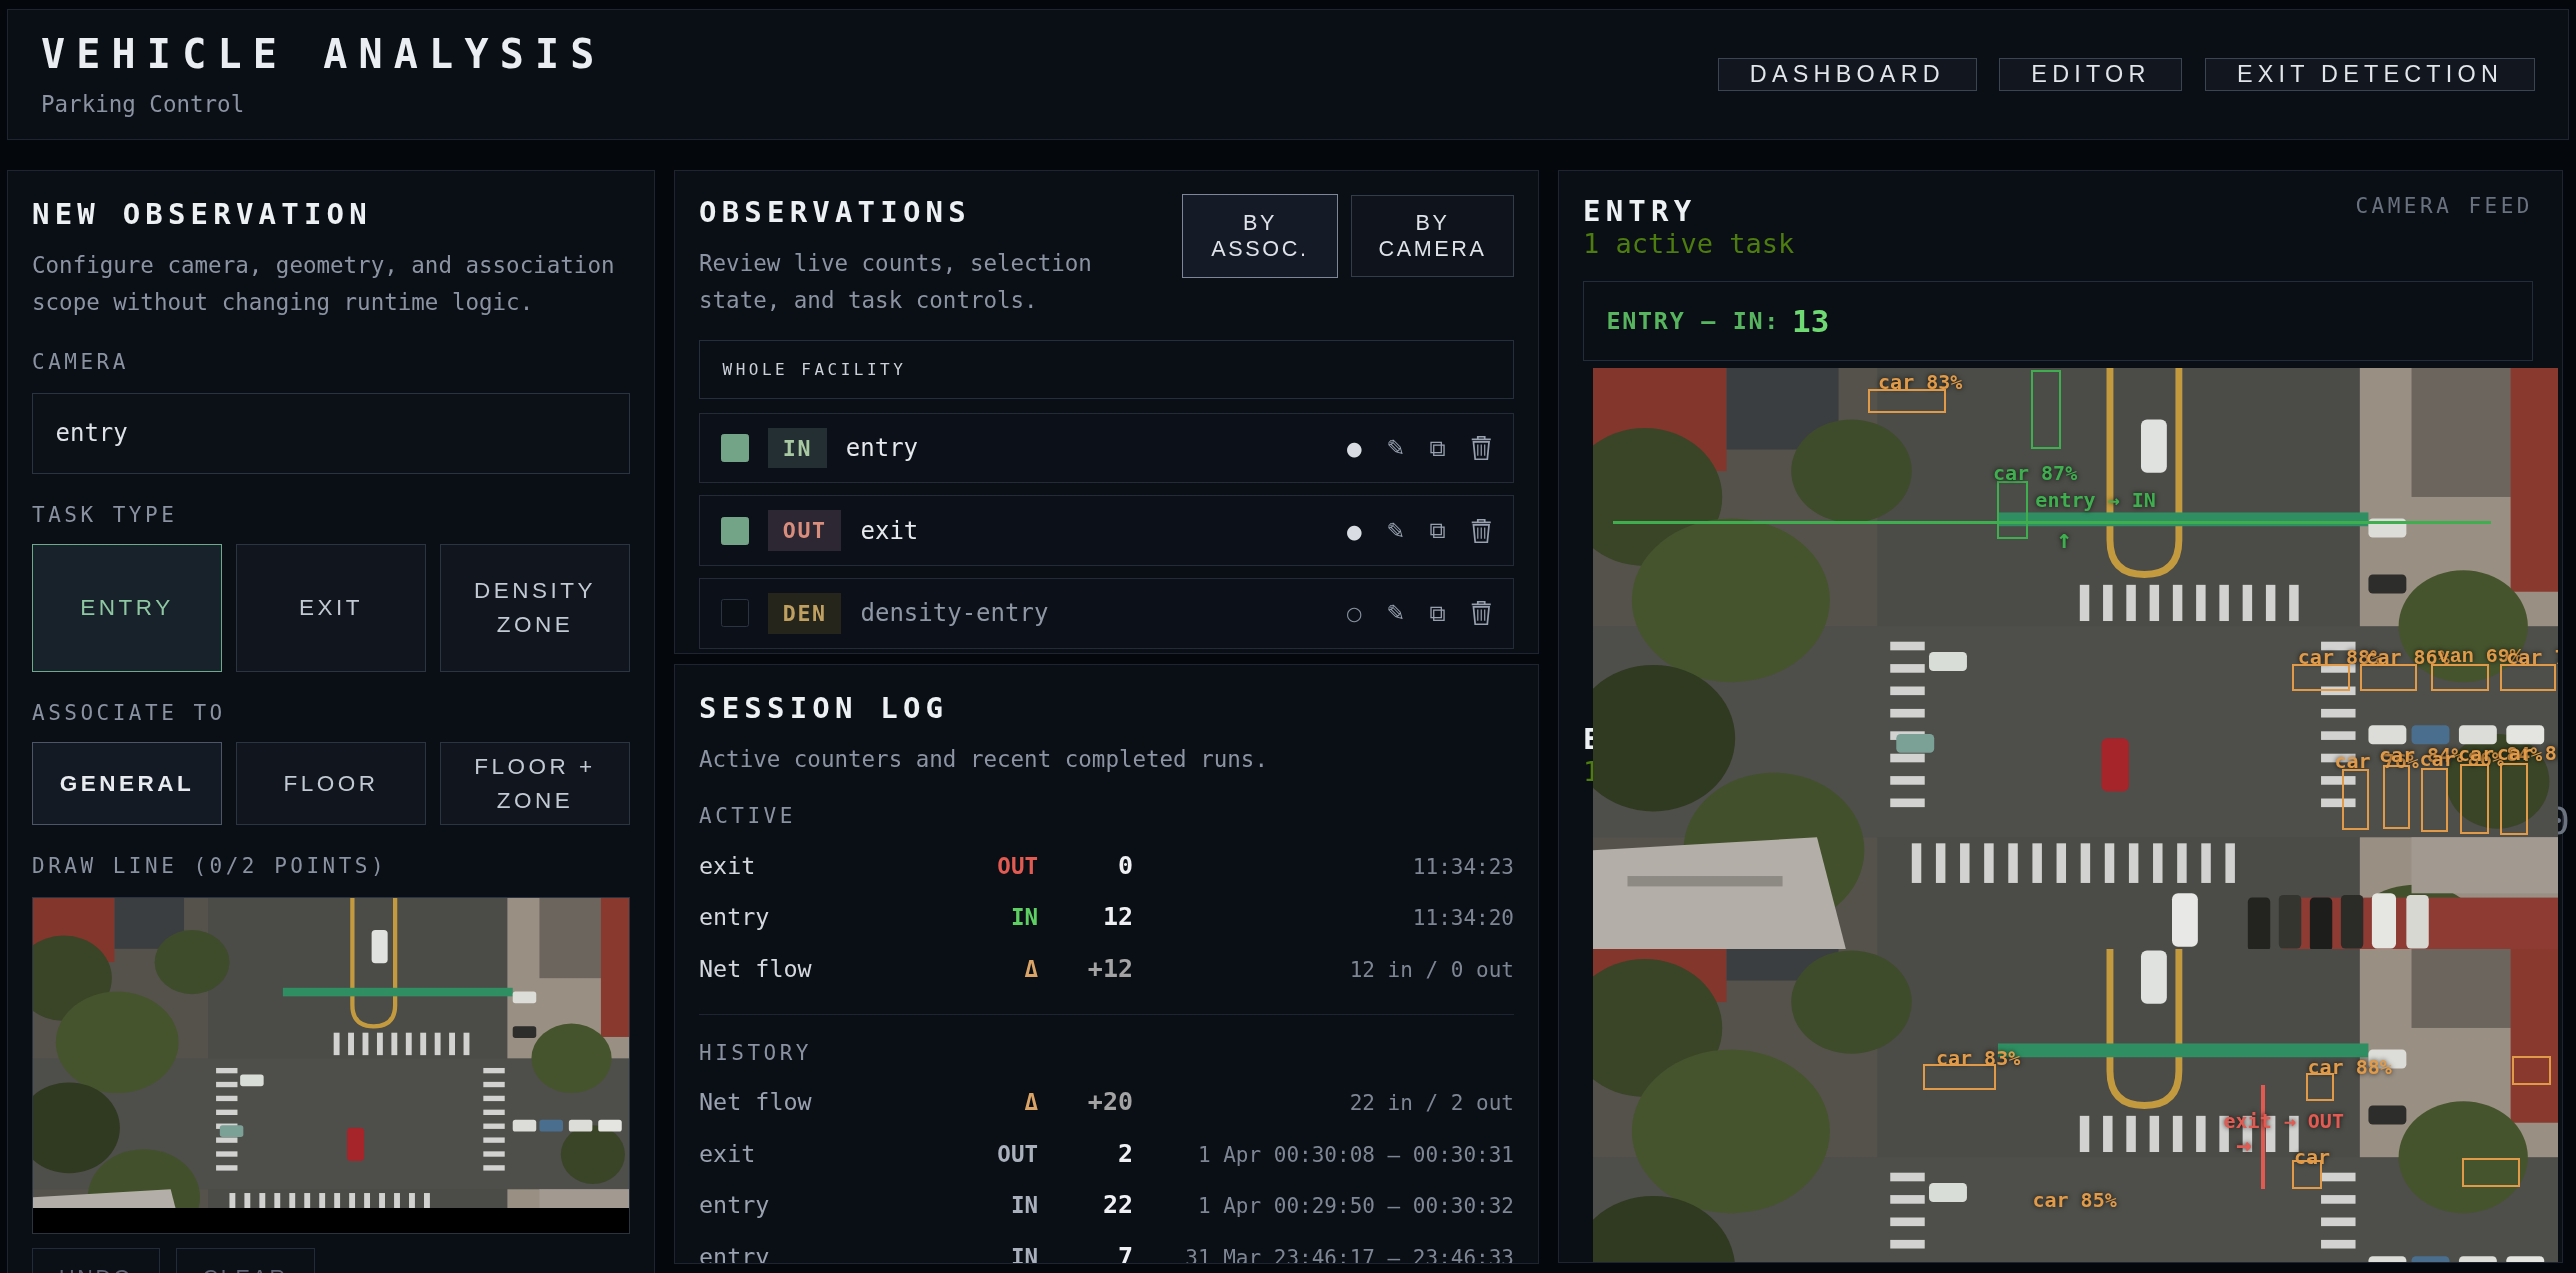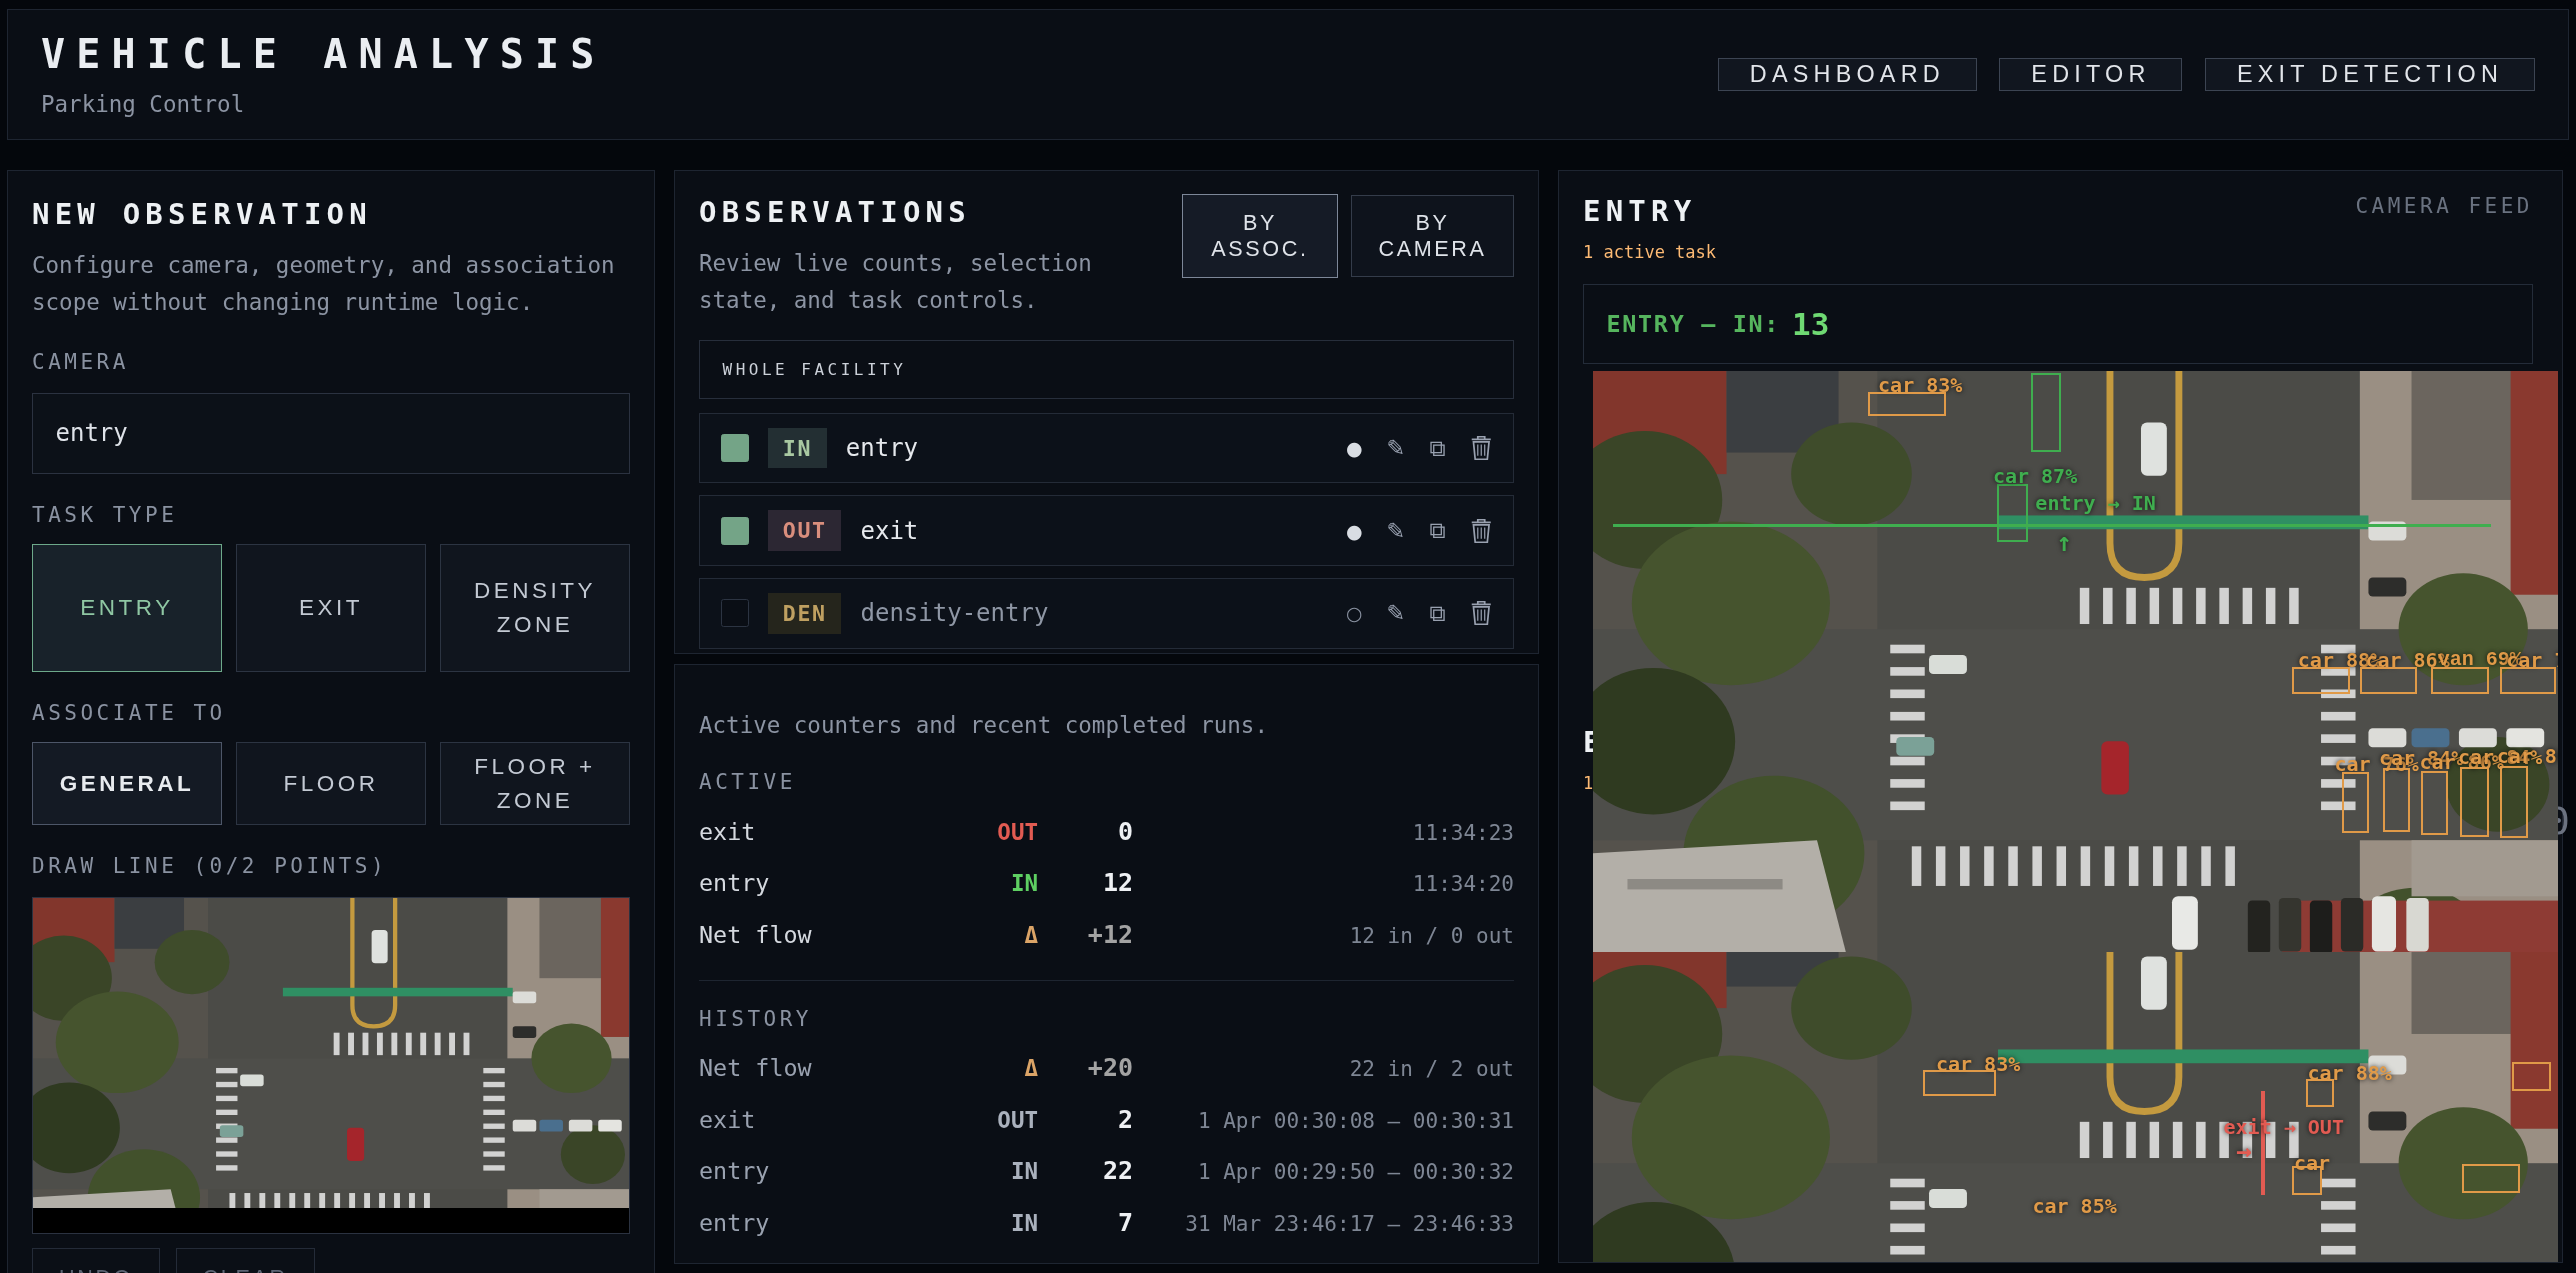--- a/index.html
+++ b/index.html
@@ -79,21 +79,21 @@
   .lt { width:104px; text-align:right; font-size:22.5px; font-weight:bold; }
   .t-red{color:#e25b52;} .t-green{color:#5ecf62;} .t-tan{color:#dba467;} .t-gray{color:#aab1bd;}
   .lc { width:95px; text-align:right; font-size:25px; font-weight:bold; color:#eef0f3; }
   .lc.tan { color:#a3a3a3; }
   .lm { width:381px; text-align:right; font-size:21px; color:#7e8694; }
   .divider { margin-top:31px; border-top:0.9px solid #1e2530; }
 
   
   .feedhead { display:flex; justify-content:space-between; align-items:flex-start; padding-right:29px; }
   .corner { font-size:21px; letter-spacing:3.5px; color:#6a7280; }
-  .fsub { margin-top:14px; font-size:17px; color:#fdba74; }
+  .fsub { font-size:27px; color:#4d7c0f; }
   .chip { margin-top:22.5px; margin-right:29px; border:0.9px solid #242c39; padding:21px 22.5px;
     display:flex; align-items:center; gap:12px; }
   .chiplbl { font-size:23.4px; font-weight:bold; letter-spacing:1.7px; color:#56b55e; }
   .chipval { font-size:31px; font-weight:bold; color:#6fd973; }
   .feedimg { position:relative; z-index:2; margin-left:10.4px; margin-top:7px;
     width:965px; height:581px; background:#000; overflow:hidden; }
   .feedimg > svg { display:block; width:100%; height:100%; }
   .exitcard { position:relative; z-index:1; margin-top:-227px; }
   .feedimg.second { margin-top:112px; }
   .ov { position:absolute; font-size:20px; font-weight:bold; white-space:nowrap; }
@@ -319,20 +319,21 @@
                   <path d="M9 11v13 M13 11v13 M17 11v13" stroke="#99a1b0" stroke-width="1.4"></path>
                 </svg>
               </span>
           </span>
         </div>
 
       </div>
     </section>
 
     <section class="panel log-panel">
+      <div class="ptitle">SESSION LOG</div>
       <div class="pdesc">Active counters and recent completed runs.</div>
 
       <div class="seclbl">ACTIVE</div>
 
       <div class="lrow">
         <span class="ln">exit</span>
         <span class="lt t-red">OUT</span>
         <span class="lc">0</span>
         <span class="lm">11:34:23</span>
       </div>

